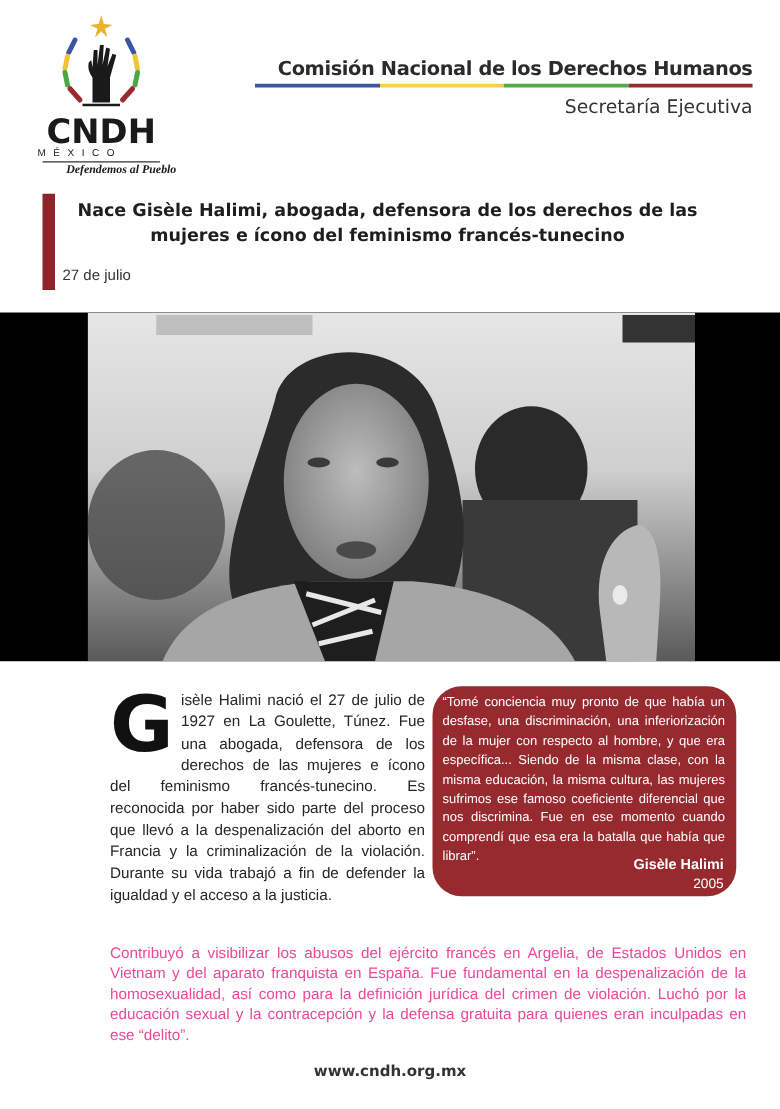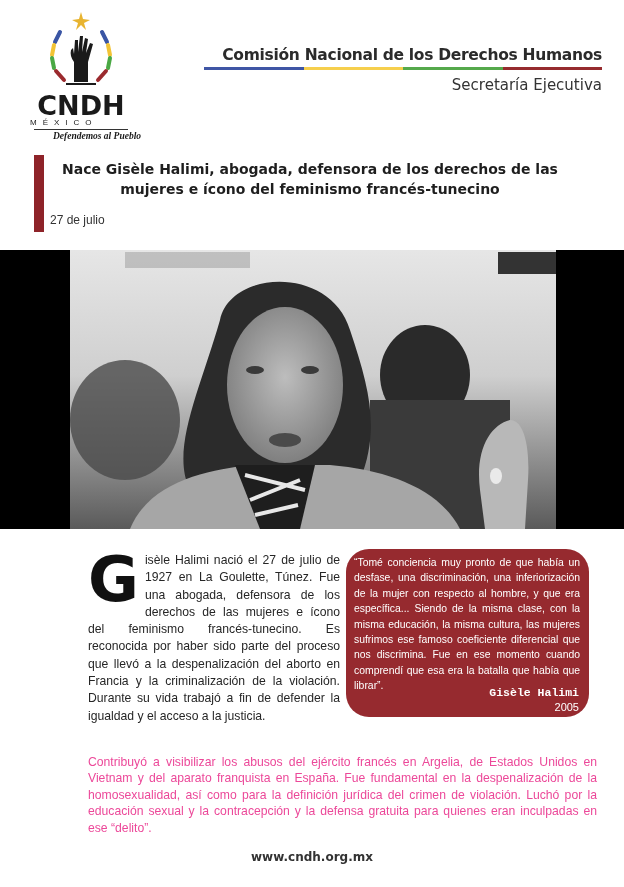--- a/index.html
+++ b/index.html
@@ -18,21 +18,21 @@
   .title-block{position:absolute;left:34px;top:155px;width:540px;height:77px;}
   .title-block .accent{position:absolute;left:0;top:0;width:10px;height:77px;}
   .title-block h1{position:absolute;left:16px;top:4px;margin:0;font-family:"DejaVu Sans",sans-serif;font-weight:bold;font-size:14px;line-height:20px;color:#1e1e1e;width:520px;text-align:center;}
   .title-block .date{position:absolute;left:16px;top:58px;font-size:12px;color:#333;}
   .photo-band{position:absolute;left:0;top:250px;width:624px;height:279px;background:#000;}
   .photo{position:absolute;left:70px;top:0;width:486px;height:279px;overflow:hidden;}
   .bio{position:absolute;left:88px;top:552px;width:252px;font-size:12.2px;line-height:17.3px;color:#262626;text-align:justify;}
   .bio .dropcap{float:left;font-family:"DejaVu Sans",sans-serif;font-weight:bold;font-size:62px;line-height:52px;margin:2px 6px 0 0;color:#111;}
   .quote{position:absolute;left:346px;top:549px;width:243px;height:168px;padding:0;box-sizing:border-box;color:#fff;border-radius:23px;}
   .quote .text{position:absolute;left:8px;top:6px;width:226px;font-size:10.4px;line-height:15.4px;text-align:justify;}
-  .quote .author{position:absolute;right:10px;top:137px;font-family:Liberation Mono, monospace;font-weight:bold;font-size:11.5px;}
+  .quote .author{position:absolute;right:10px;top:137px;font-family:Liberation Sans, sans-serif;font-weight:bold;font-size:11.5px;}
   .quote .year{position:absolute;right:10px;top:152px;font-size:11px;}
   .para2{position:absolute;left:88px;top:730px;width:509px;font-size:12.2px;line-height:16.4px;color:#ec4899;text-align:justify;margin-top:24px;}
   .footer{position:absolute;left:0;top:850px;width:624px;text-align:center;font-family:"DejaVu Sans",sans-serif;font-weight:bold;font-size:12px;color:#333;}
 </style>
 </head>
 <body>
 
 <div class="logo">
   <svg width="86" height="82" viewBox="0 0 86 82">
 

